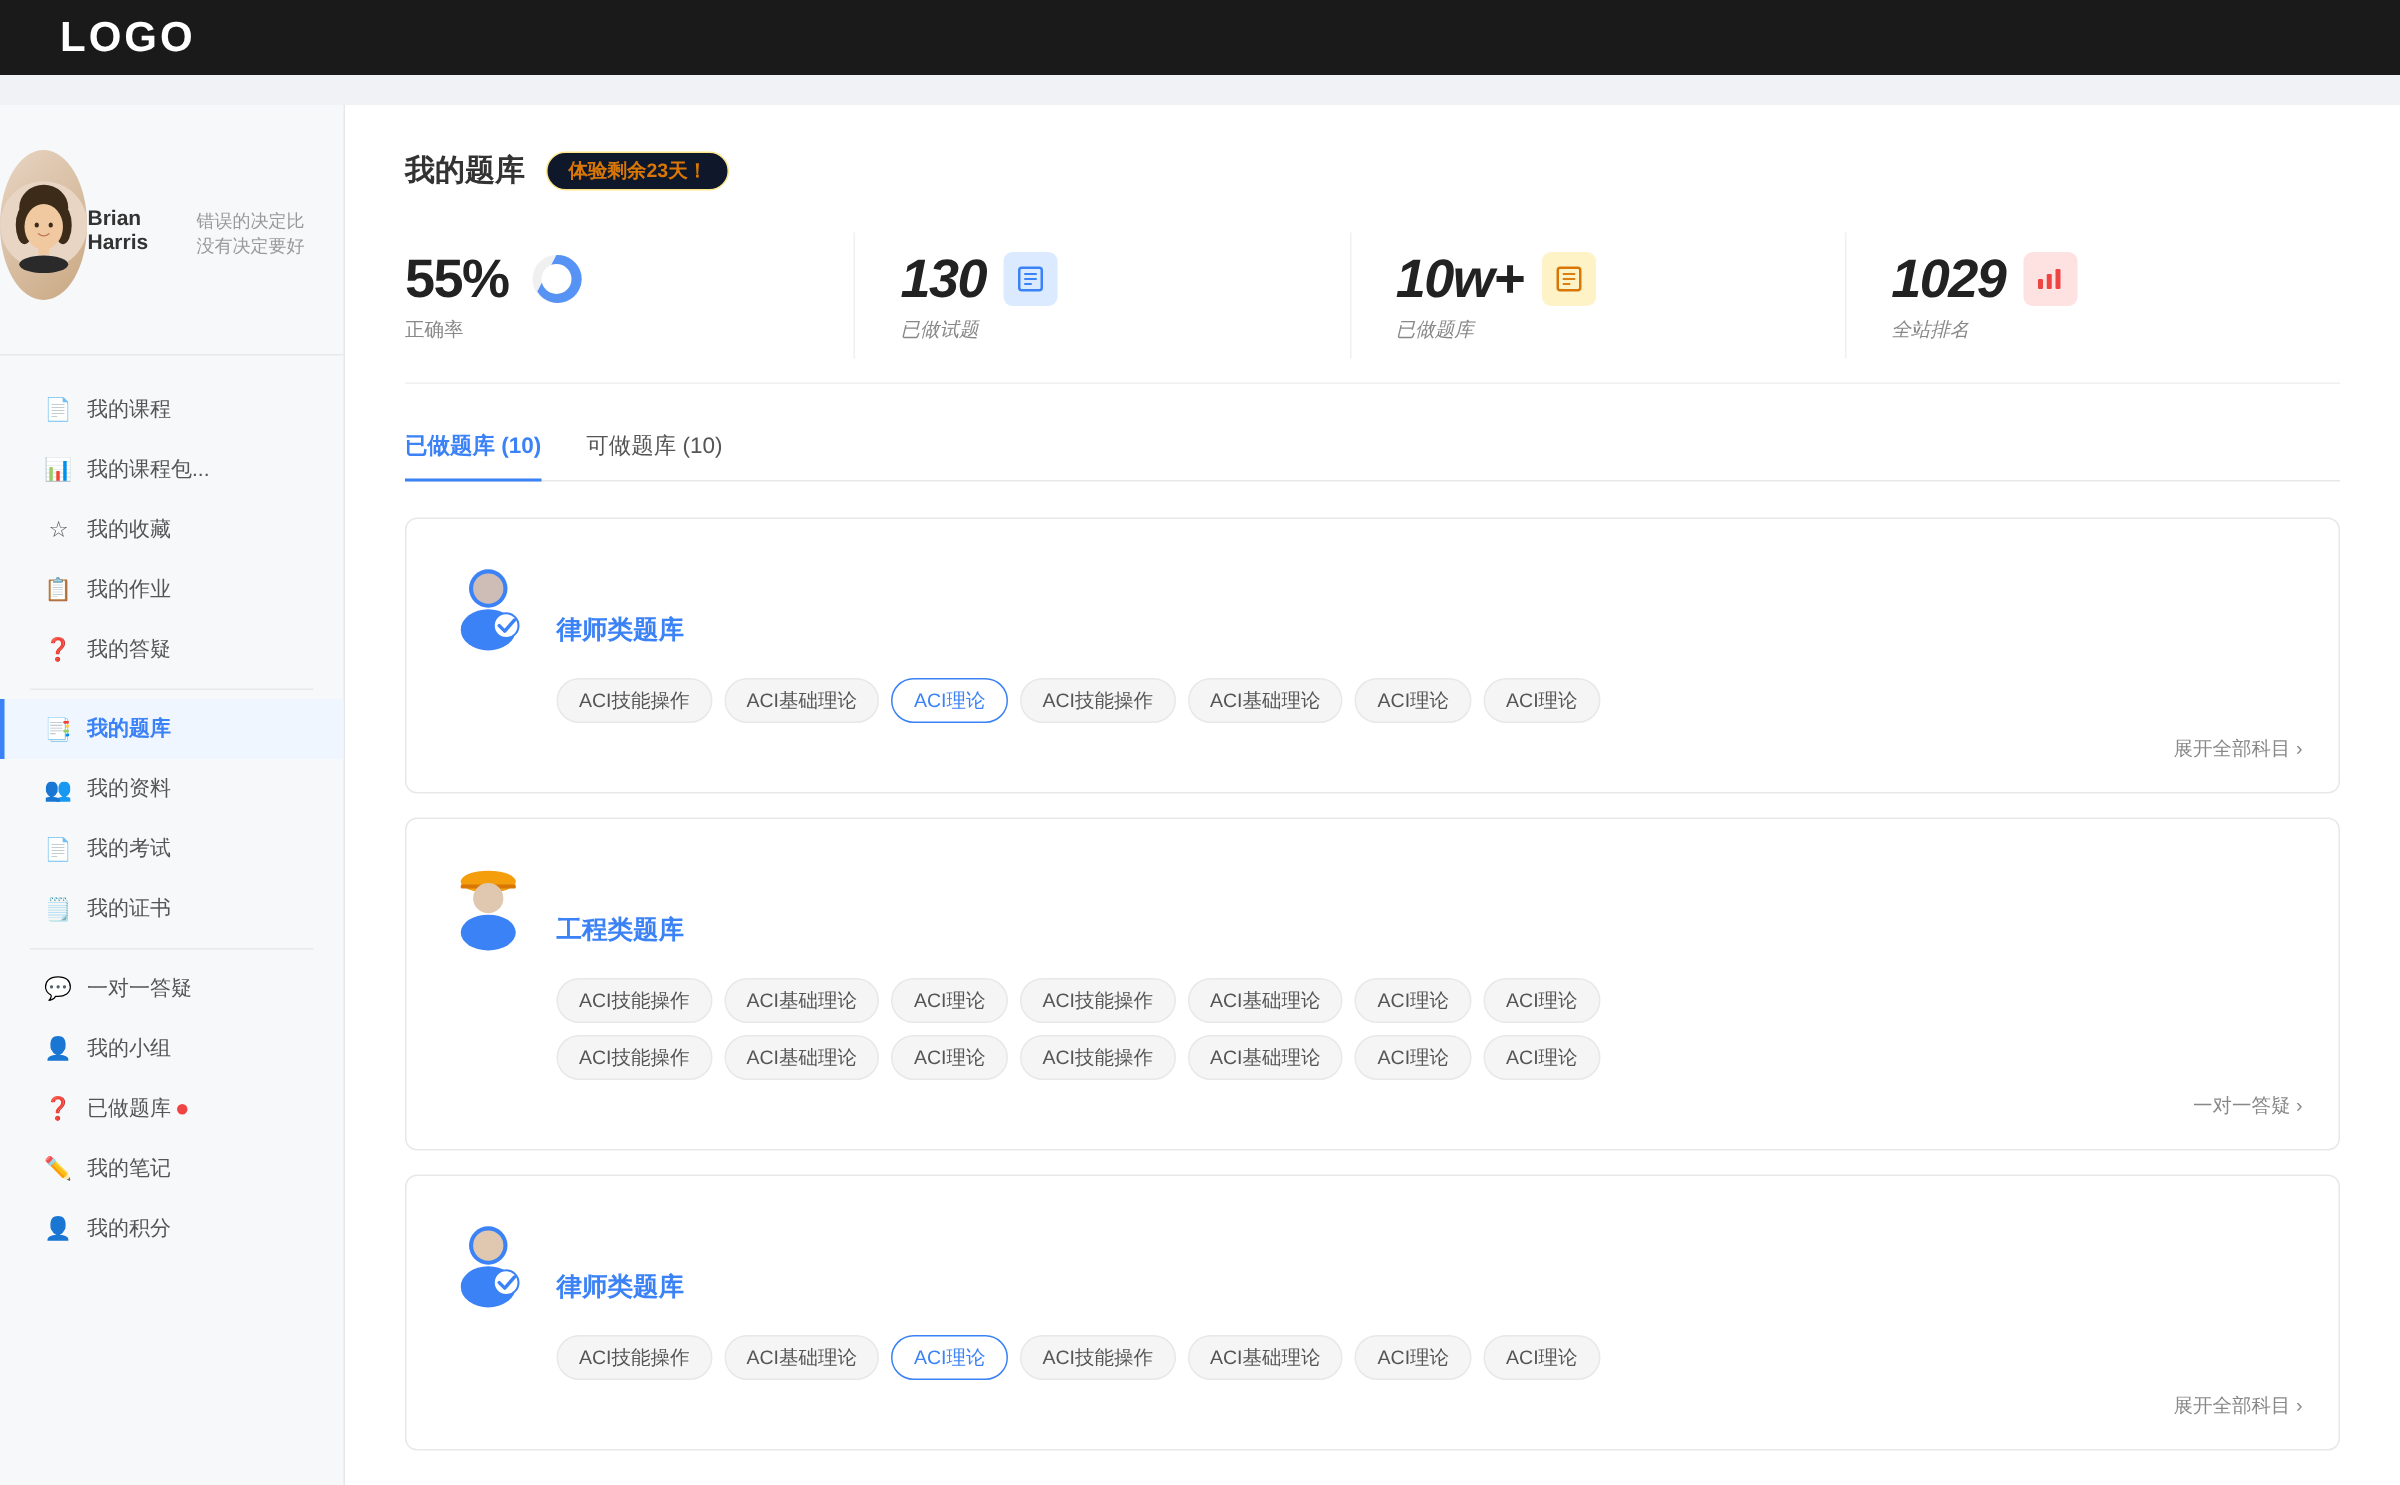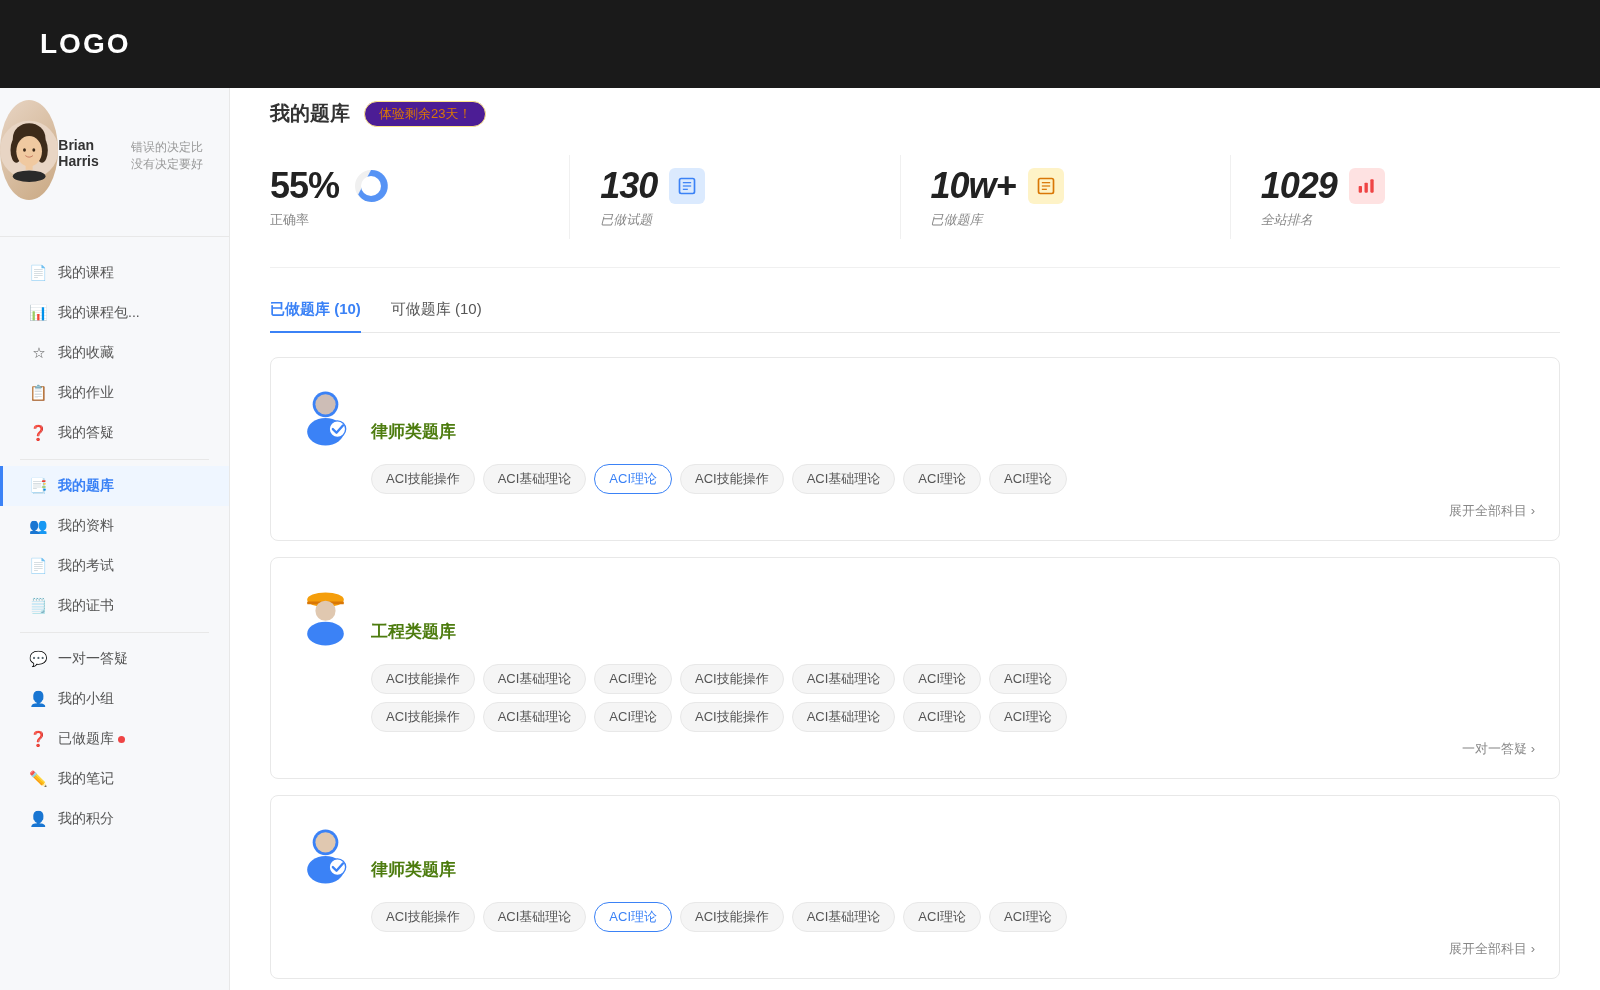--- a/index.html
+++ b/index.html
@@ -1,21 +1,21 @@
 <!DOCTYPE html>
 <html><head>
   <meta charset="utf-8">
   <style>
     * { box-sizing: border-box; margin: 0; padding: 0; }
     body { font-family: 'PingFang SC', 'Microsoft YaHei', sans-serif; background: #f0f2f5; min-height: 990px; }
 
     
     .header {
       background: #1a1a1a;
-      height: 88px;
+      height: 50px;
       display: flex;
       align-items: center;
       padding: 0 40px;
       position: fixed;
       top: 0; left: 0; right: 0;
       z-index: 100;
     }
     .header-logo {
       color: white;
       font-size: 28px;
@@ -190,35 +190,36 @@
       align-items: center;
       gap: 14px;
       margin-bottom: 28px;
     }
     .page-title {
       font-size: 20px;
       font-weight: 600;
       color: #333;
     }
     .trial-badge {
-      background: #4c1d95;
+      background: #0f172a;
       color: #d97706;
       border: 1px solid #fde68a;
       border-radius: 20px;
       padding: 3px 14px;
       font-size: 13px;
+      font-weight: bold;
     }
 
     
     .stats-row {
       display: flex;
       gap: 0;
       margin-bottom: 32px;
       border-bottom: 1px solid #f0f0f0;
-      padding-bottom: 28px;
+      padding-bottom: 16px;
     }
     .stat-item {
       flex: 1;
       display: flex;
       align-items: center;
       gap: 14px;
       padding: 10px 20px 10px 0;
     }
     .stat-item + .stat-item {
       border-left: 1px solid #f0f0f0;
@@ -286,21 +287,21 @@
       width: 60px;
       height: 70px;
       flex-shrink: 0;
       display: flex;
       align-items: center;
       justify-content: center;
     }
     .bank-title {
       font-size: 17px;
       font-weight: 600;
-      color: #4d7c0f;
+      color: #3b82f6;
       margin-top: 37px;
     }
     .tags-row {
       display: flex;
       flex-wrap: wrap;
       gap: 8px;
       margin-bottom: 8px;
       margin-left: 76px;
     }
     .tag {

